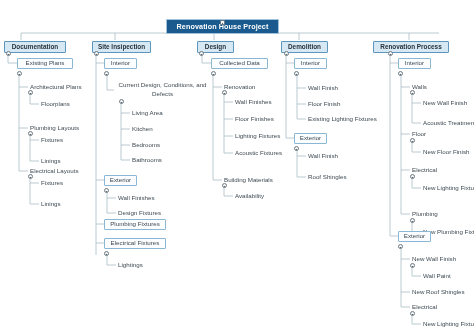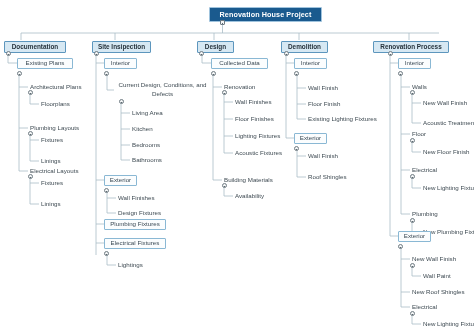--- a/index.html
+++ b/index.html
@@ -216,21 +216,21 @@
       <path d="M401 259 L410 259"></path>
       <path d="M401 292 L410 292"></path>
       <path d="M401 307 L410 307"></path>
 
       <path d="M412 264 L412 276 L421 276"></path>
 
       <path d="M412 312 L412 324 L421 324"></path>
     </g>
   </svg>
 
-  <div class="node root" style="left:166px; top:7px; width:113px;margin-left:43px;">
+  <div class="node root" style="left:166px; top:19px; width:113px;">
     <span>Renovation House Project</span>
   </div>
   <div class="pip sq" style="left:220px; top:20px;"></div>
 
   <div class="node lv1" style="left:4px; top:41px; width:62px;">
     <span>Documentation</span>
   </div>
   <div class="pip" style="left:6px; top:51px;"></div>
 
   <div class="node lv2" style="left:17px; top:58px; width:56px;">

